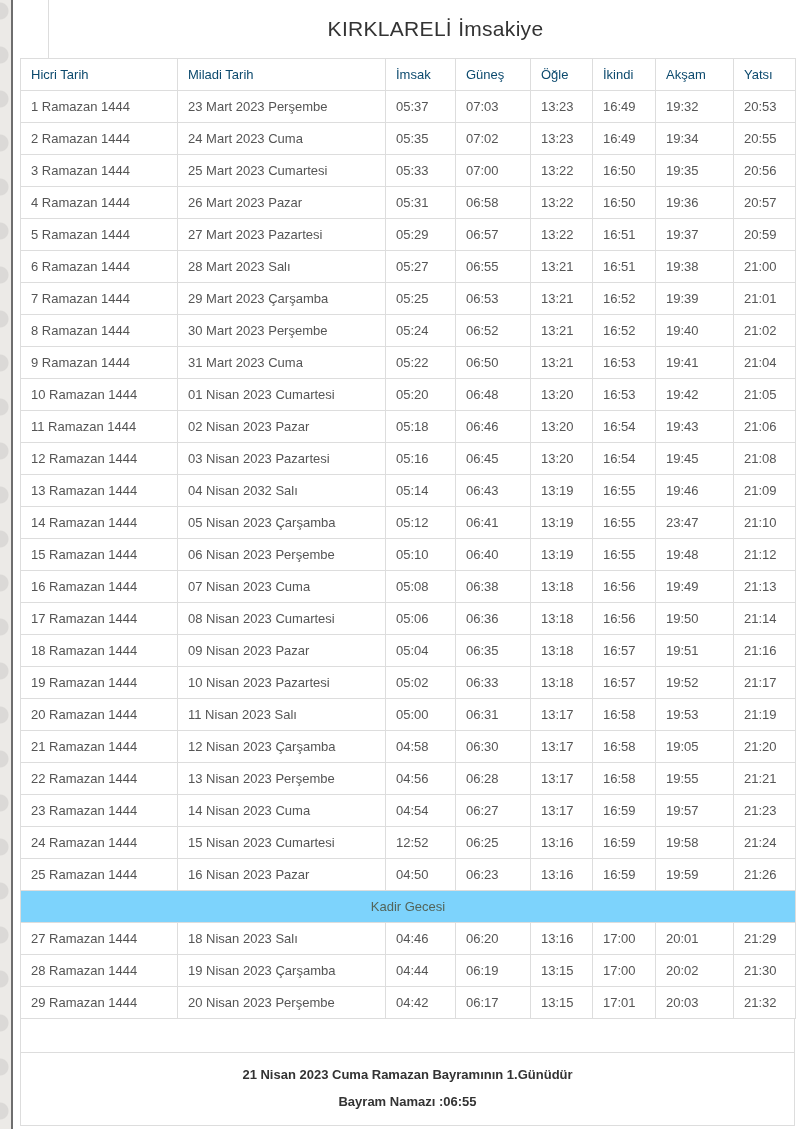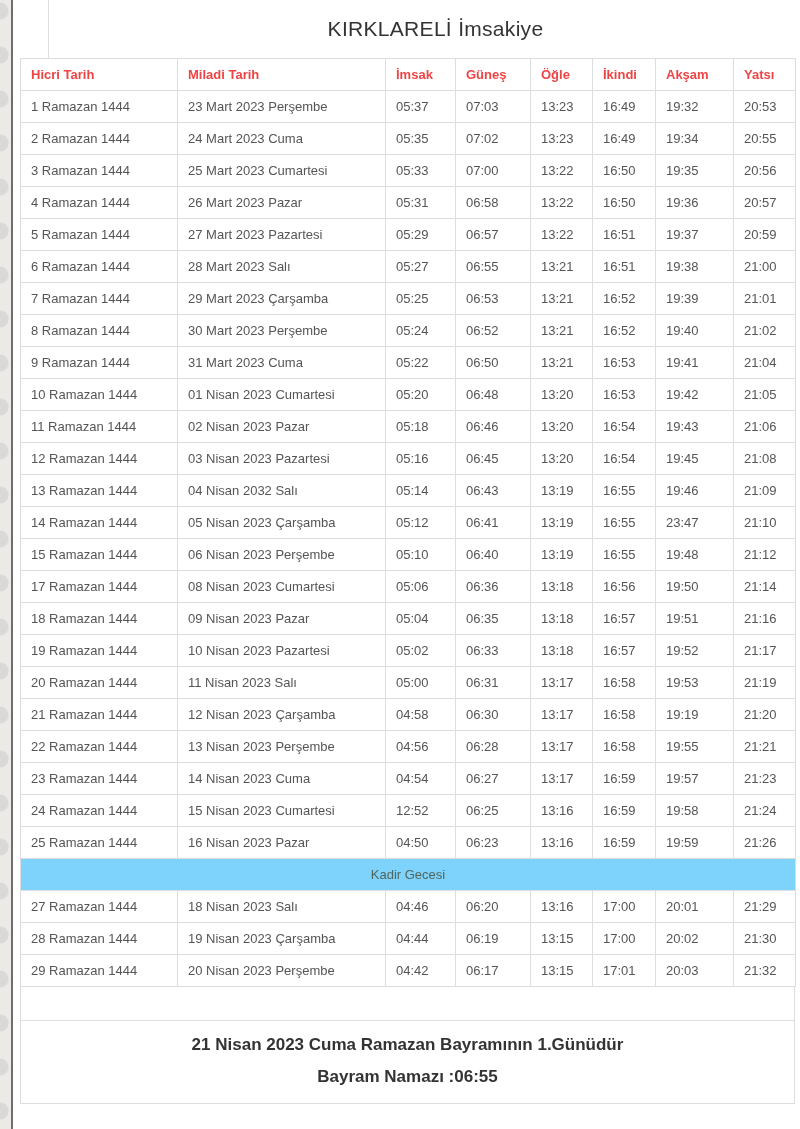--- a/index.html
+++ b/index.html
@@ -62,22 +62,22 @@
   table.imsakiye td {
     border: 1px solid #dddddd;
     padding: 8px 10px;
     font-size: 13px;
     line-height: 15px;
     text-align: left;
     white-space: nowrap;
     overflow: hidden;
   }
   table.imsakiye th {
-    color: #ef4444;
-    font-weight: bold;
+    color: #0c4a6e;
+    font-weight: normal;
   }
   table.imsakiye td {
     color: #555555;
   }
   td.banner-cell {
     text-align: center !important;
     color: #53655a !important;
   }
   .spacer-row {
     box-sizing: border-box;
@@ -88,21 +88,21 @@
   }
   .footer-box {
     box-sizing: border-box;
     width: 775px;
     border: 1px solid #dddddd;
     text-align: center;
     padding: 2px 0 4px 0;
   }
   .footer-box p {
     margin: 12px 0;
-    font-size: 17px;
+    font-size: 13px;
     font-weight: bold;
     color: #333333;
   }
 </style>
 </head>
 <body>
 
 <div class="pattern-strip"></div>
 
 <div class="page">
@@ -280,20 +280,30 @@
             <td>15 Ramazan 1444</td>
             <td>06 Nisan 2023 Perşembe</td>
             <td>05:10</td>
             <td>06:40</td>
             <td>13:19</td>
             <td>16:55</td>
             <td>19:48</td>
             <td>21:12</td>
           </tr>
           <tr>
+            <td>16 Ramazan 1444</td>
+            <td>07 Nisan 2023 Cuma</td>
+            <td>05:08</td>
+            <td>06:38</td>
+            <td>13:18</td>
+            <td>16:56</td>
+            <td>19:49</td>
+            <td>21:13</td>
+          </tr>
+          <tr>
             <td>17 Ramazan 1444</td>
             <td>08 Nisan 2023 Cumartesi</td>
             <td>05:06</td>
             <td>06:36</td>
             <td>13:18</td>
             <td>16:56</td>
             <td>19:50</td>
             <td>21:14</td>
           </tr>
           <tr>
@@ -326,21 +336,21 @@
             <td>19:53</td>
             <td>21:19</td>
           </tr>
           <tr>
             <td>21 Ramazan 1444</td>
             <td>12 Nisan 2023 Çarşamba</td>
             <td>04:58</td>
             <td>06:30</td>
             <td>13:17</td>
             <td>16:58</td>
-            <td>19:19</td>
+            <td>19:05</td>
             <td>21:20</td>
           </tr>
           <tr>
             <td>22 Ramazan 1444</td>
             <td>13 Nisan 2023 Perşembe</td>
             <td>04:56</td>
             <td>06:28</td>
             <td>13:17</td>
             <td>16:58</td>
             <td>19:55</td>

